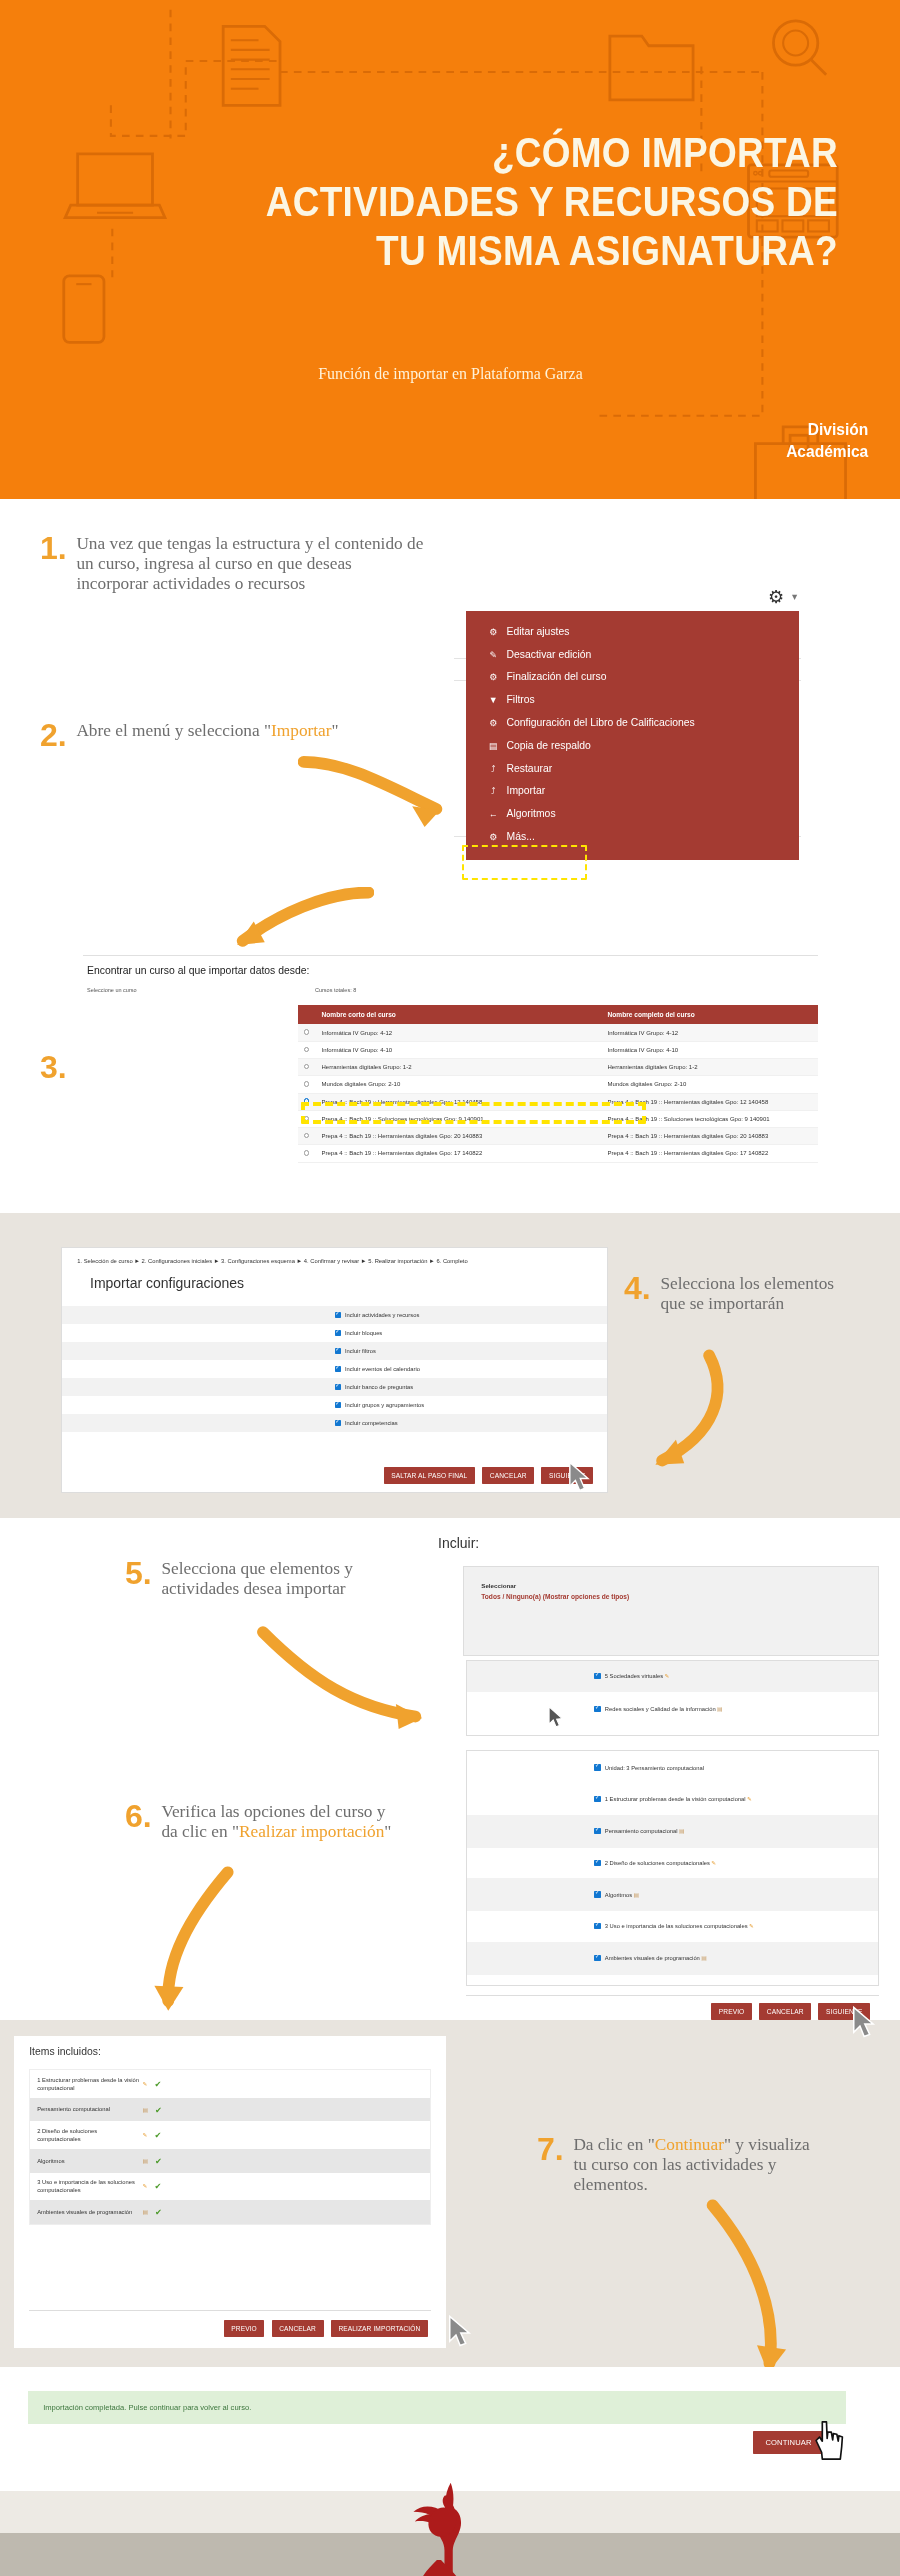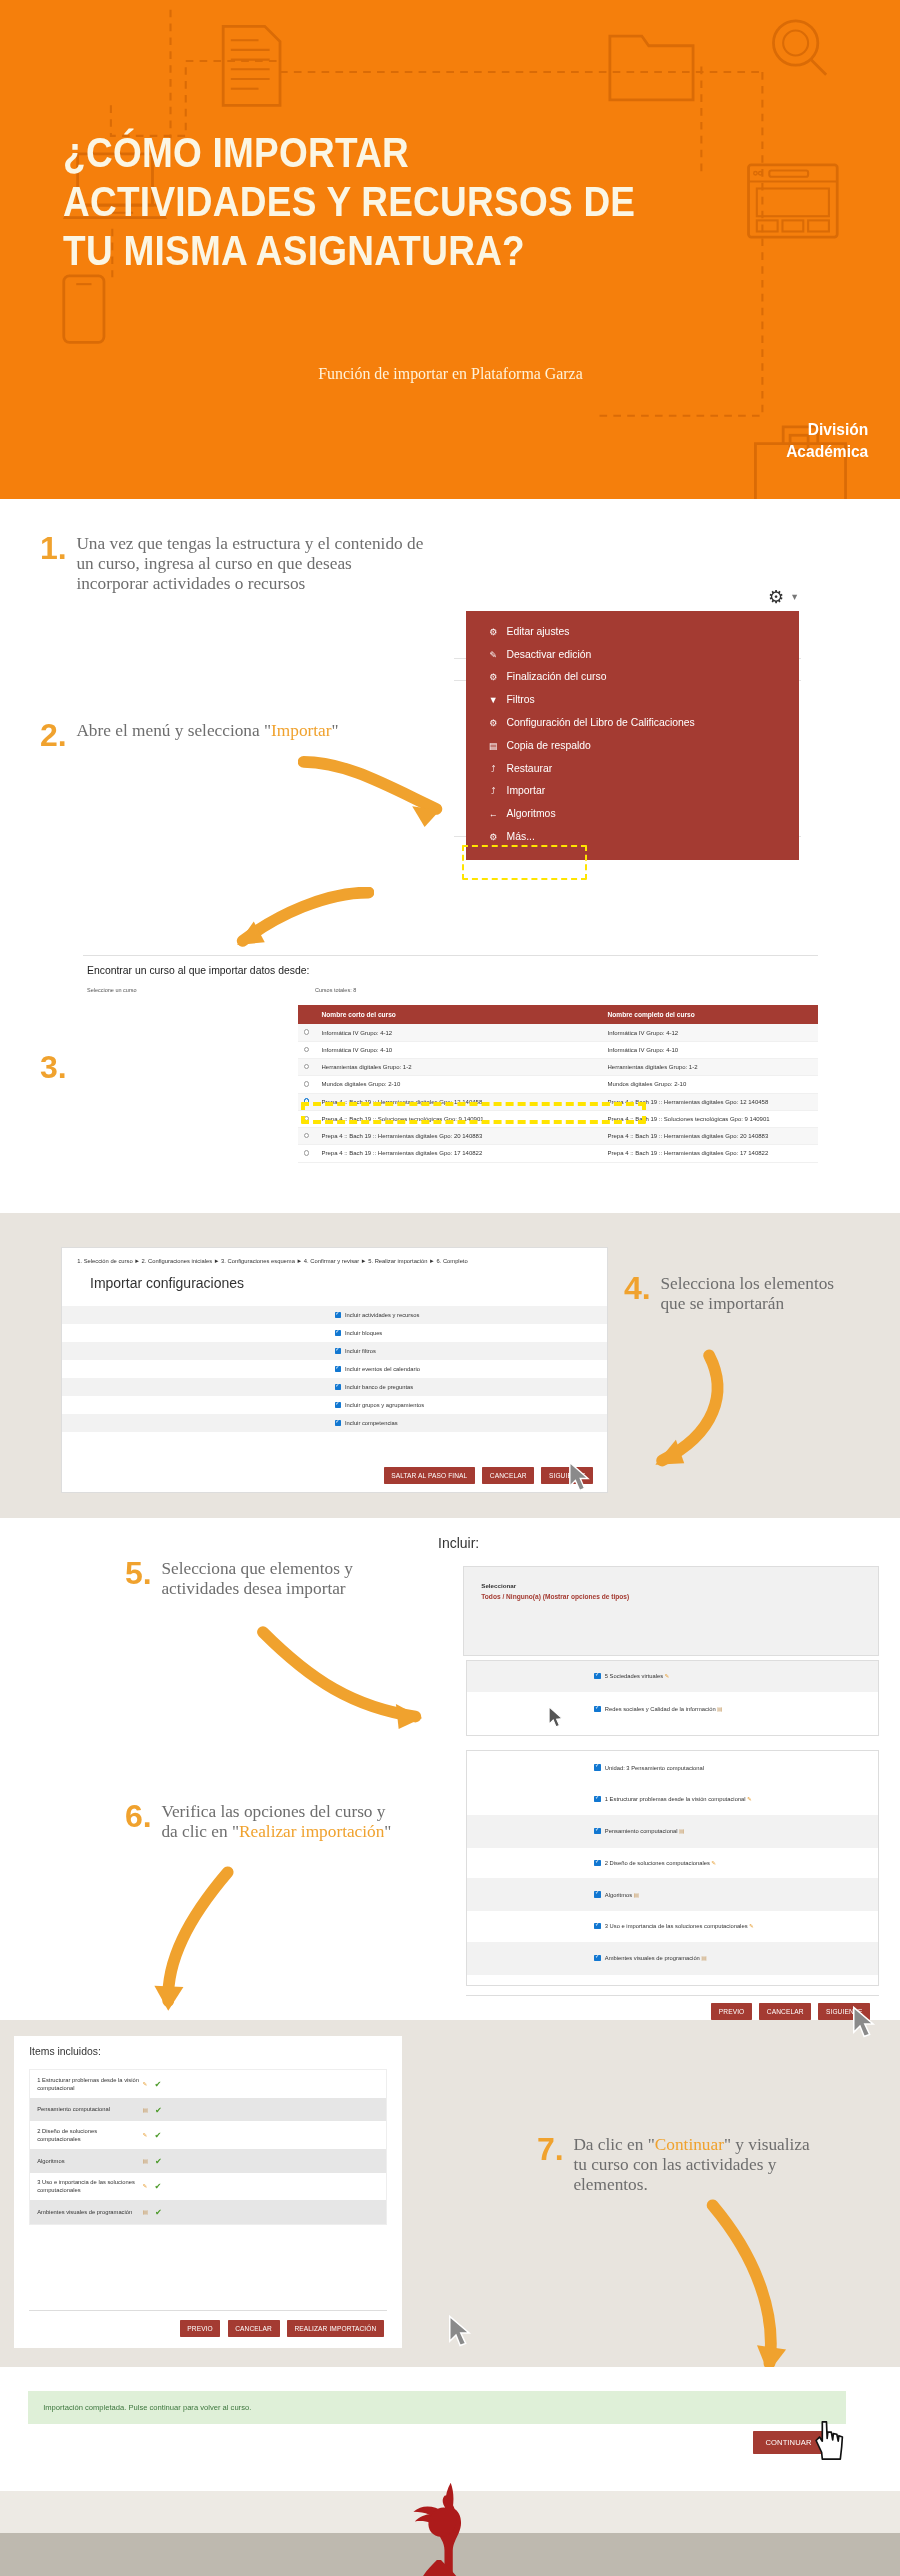--- a/index.html
+++ b/index.html
@@ -22,21 +22,21 @@
   .logo-wrap { position: absolute; left: 12.5px; top: 14px; }
   .logo-uaeh { display: block; }
   .logo-sub {
     position: absolute; left: 18px; top: 73px;
     color: #fff; font-size: 9.4px; letter-spacing: 0.1px;
     font-family: "Liberation Sans", sans-serif;
     white-space: nowrap;
   }
   .title-block {
     position: absolute; left: 0; top: 128px; width: 901px;
-    text-align: left;
+    text-align: right;
   }
   .title-line {
     color: #FBF6E4;
     font-family: "Liberation Sans Narrow", "Liberation Sans", sans-serif;
     font-weight: 700;
     font-size: 43px;
     line-height: 49px;
     letter-spacing: 0.3px;
     transform: scaleX(.86);
     transform-origin: center;
@@ -530,21 +530,21 @@
   <div class="step-num">6.</div>
   <div class="step-text">
     <span>Verifica las opciones del curso y da clic en "</span><span class="hl">Realizar importación</span><span>"</span>
   </div>
 </div>
 <svg class="arrow" style="left:139px;top:1864px;width:111px;height:166px;" viewBox="0 0 160 240">
   <path d="M128 12 C70 80 40 140 42 198" stroke="#F0A22E" stroke-width="17" fill="none" stroke-linecap="round"></path>
   <path d="M42 212 l22 -34 l-42 -2 z" fill="#F0A22E"></path>
 </svg>
 
-<div class="moodle" style="left:14px;top:2036px;width:388px;height:312px;background:#ffffff;">
+<div class="moodle" style="left:14px;top:2036px;width:432px;height:312px;background:#ffffff;">
   <div style="font-size:10.4px;color:#333;padding:9.7px 0 0 15.2px;">Items incluidos:</div>
 
   <div style="margin:12.5px 15.2px 0 15.2px;border:0.7px solid #eee;">
     <div class="item-row">
       <span class="lbl">1 Estructurar problemas desde la visión computacional</span>
       <span style="color:#E8A33D;margin:0 7px 0 1.4px;">✎</span>
       <span class="chk">✔</span>
     </div>
     <div class="item-row alt">
       <span class="lbl">Pensamiento computacional</span>

